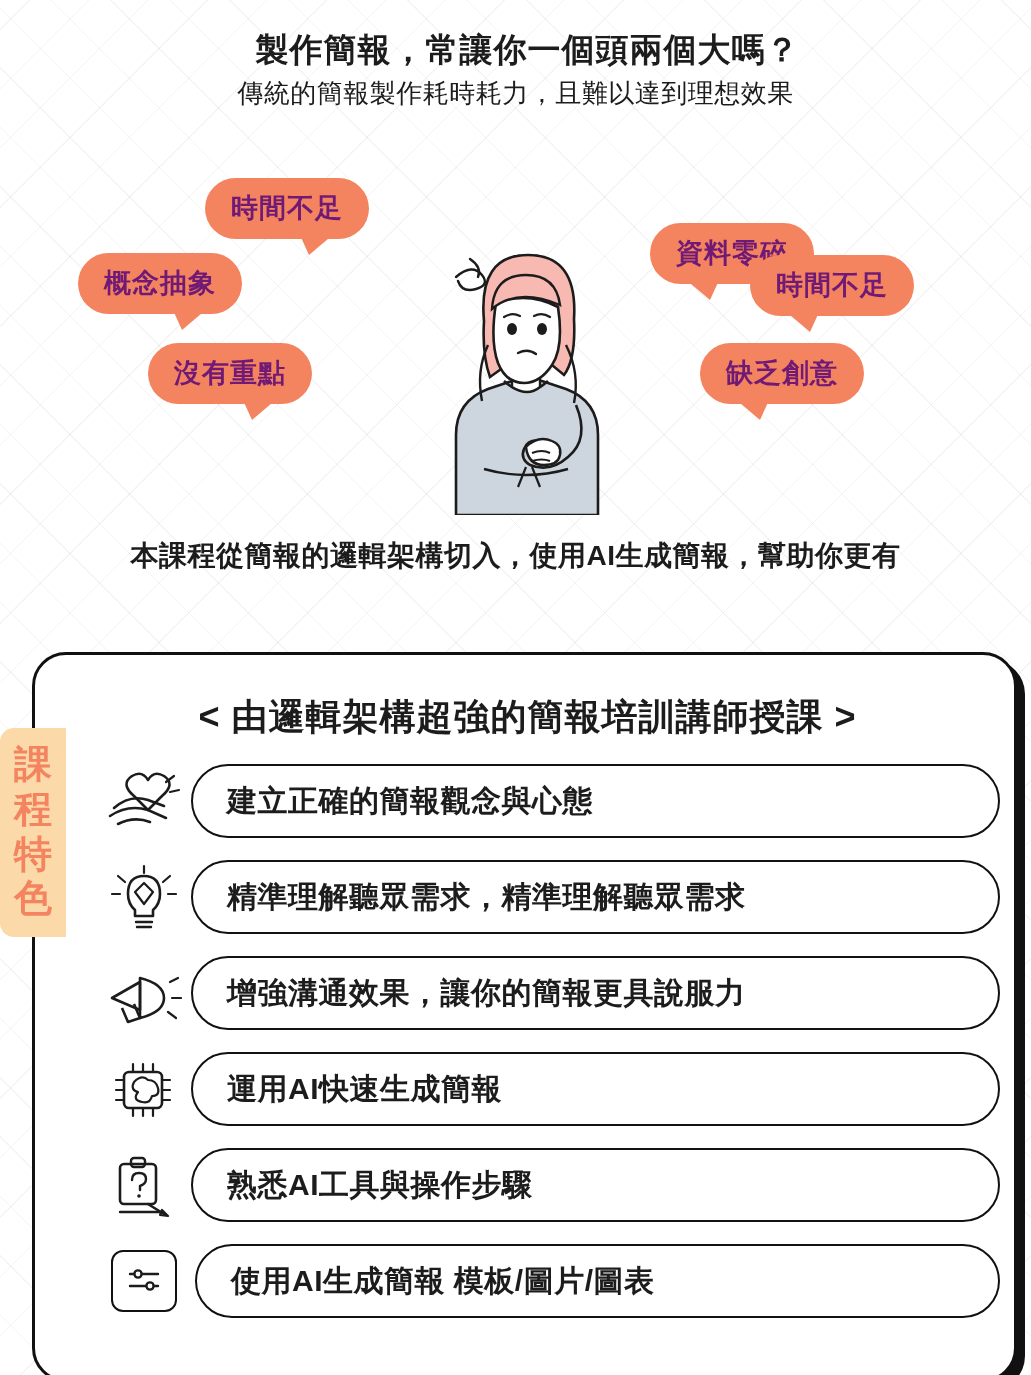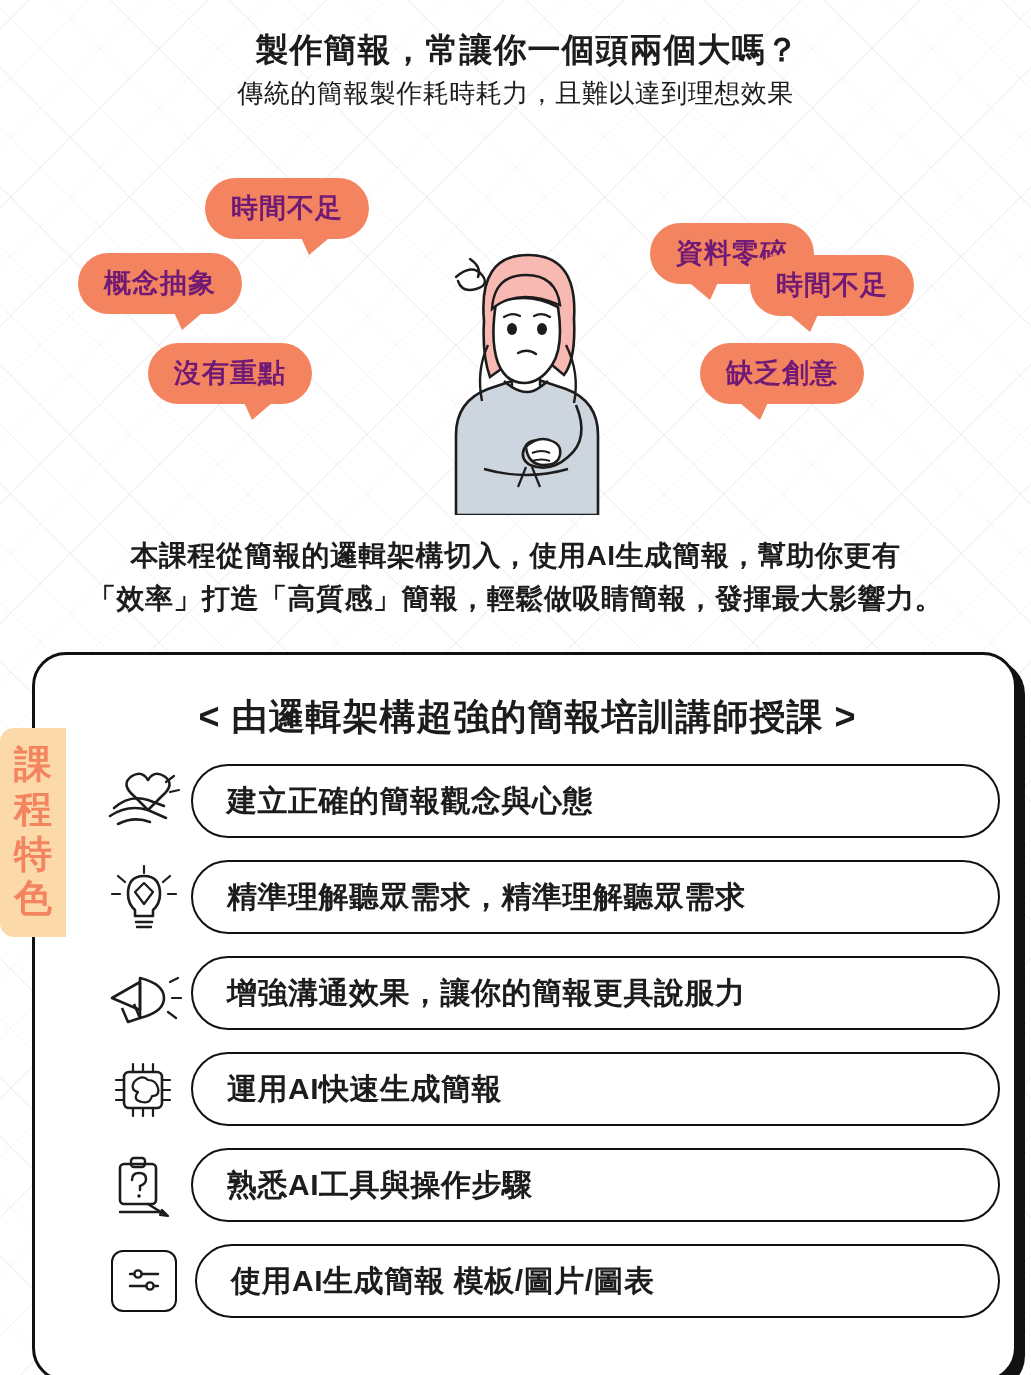--- a/index.html
+++ b/index.html
@@ -261,21 +261,20 @@
     <path d="M126 222 q12 -12 26 -6 q10 4 8 14 q-2 10 -16 10 q-16 0 -18 -18 z" fill="#ffffff" stroke="#1c1c1c" stroke-width="2.4"></path>
     <path d="M132 228 q10 -4 18 0 M132 236 q10 -3 18 0" fill="none" stroke="#1c1c1c" stroke-width="2"></path>
 
     <path d="M166 120 q14 28 8 58" fill="none" stroke="#1c1c1c" stroke-width="2.4"></path>
     <path d="M88 120 q-12 26 -6 56" fill="none" stroke="#1c1c1c" stroke-width="2.4"></path>
   </svg>
 </div>
 
 <div class="intro">
   <div>本課程從簡報的邏輯架構切入，使用AI生成簡報，幫助你更有</div>
-  <div>「效率」打造「高質感」簡報，輕鬆做吸睛簡報，發揮最大影響力。</div>
 </div>
 
 <div class="card-shadow"></div>
 <div class="card">
   <div class="card-title">&lt; 由邏輯架構超強的簡報培訓講師授課 &gt;</div>
 
   <div class="features">
 
     <div class="feature">
       <div class="ico">

